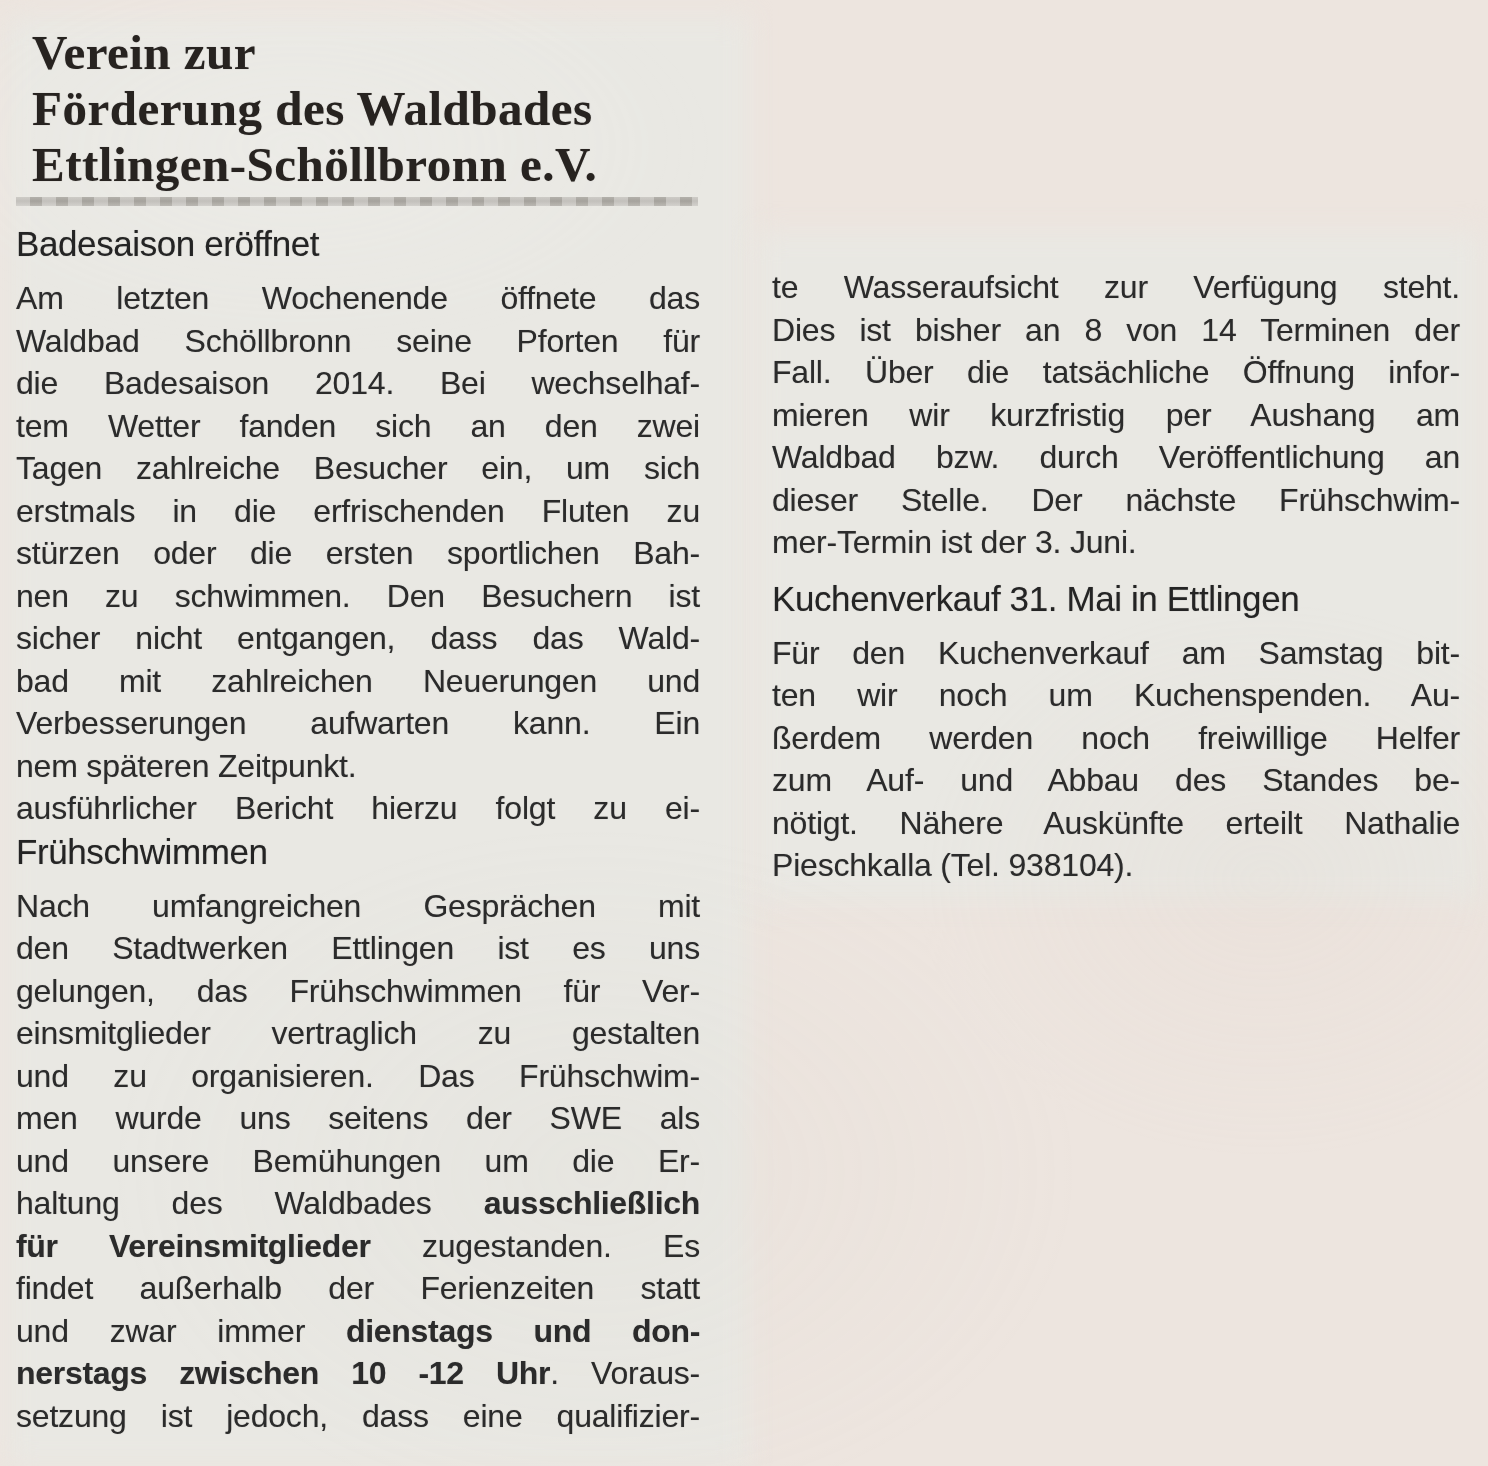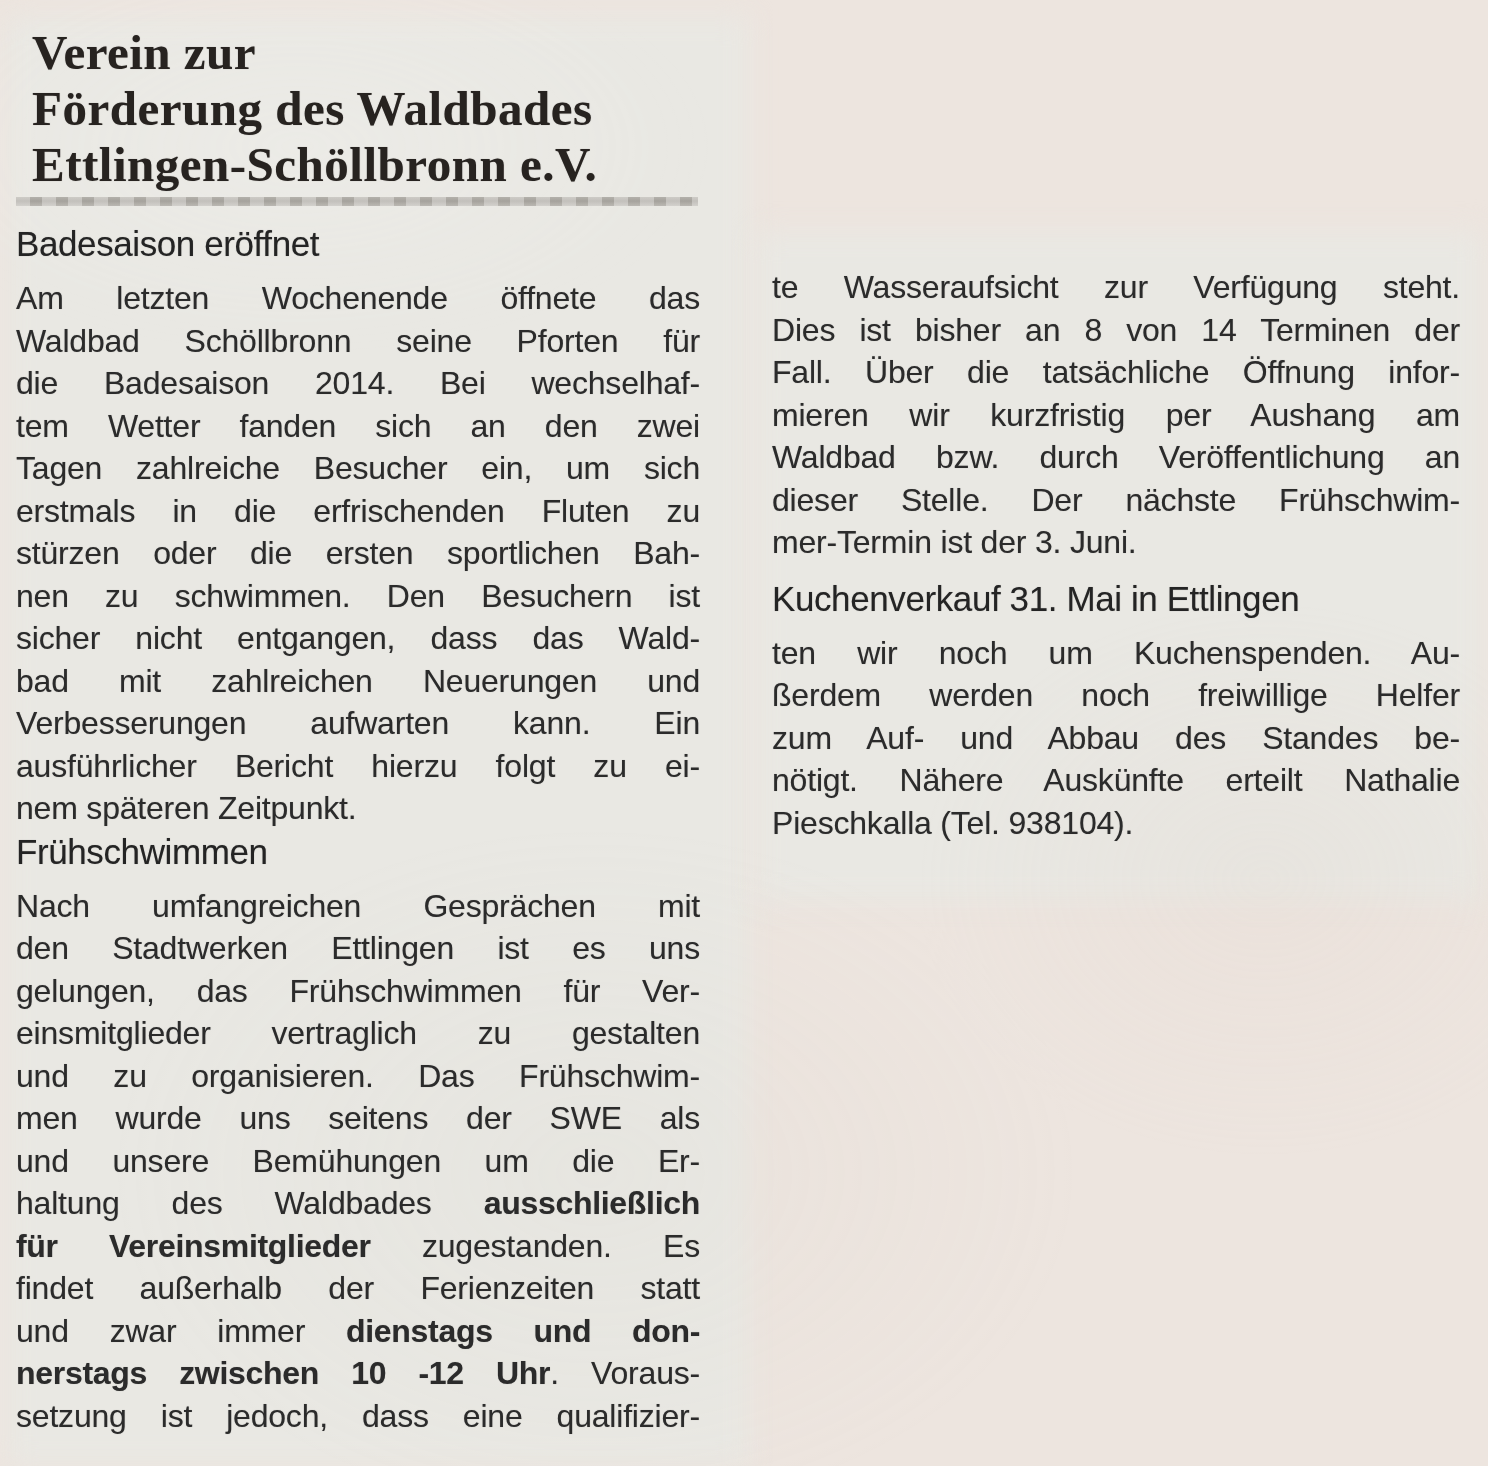--- a/index.html
+++ b/index.html
@@ -89,22 +89,22 @@
         <div class="line"><span>Waldbad Schöllbronn seine Pforten für</span></div>
         <div class="line"><span>die Badesaison 2014. Bei wechselhaf-</span></div>
         <div class="line"><span>tem Wetter fanden sich an den zwei</span></div>
         <div class="line"><span>Tagen zahlreiche Besucher ein, um sich</span></div>
         <div class="line"><span>erstmals in die erfrischenden Fluten zu</span></div>
         <div class="line"><span>stürzen oder die ersten sportlichen Bah-</span></div>
         <div class="line"><span>nen zu schwimmen. Den Besuchern ist</span></div>
         <div class="line"><span>sicher nicht entgangen, dass das Wald-</span></div>
         <div class="line"><span>bad mit zahlreichen Neuerungen und</span></div>
         <div class="line"><span>Verbesserungen aufwarten kann. Ein</span></div>
+        <div class="line endline"><span>nem späteren Zeitpunkt.</span></div>
         <div class="line"><span>ausführlicher Bericht hierzu folgt zu ei-</span></div>
-        <div class="line endline"><span>nem späteren Zeitpunkt.</span></div>
         <div class="heading">Frühschwimmen</div>
         <div class="line"><span>Nach umfangreichen Gesprächen mit</span></div>
         <div class="line"><span>den Stadtwerken Ettlingen ist es uns</span></div>
         <div class="line"><span>gelungen, das Frühschwimmen für Ver-</span></div>
         <div class="line"><span>einsmitglieder vertraglich zu gestalten</span></div>
         <div class="line"><span>und zu organisieren. Das Frühschwim-</span></div>
         <div class="line"><span>men wurde uns seitens der SWE als</span></div>
         <div class="line"><span>und unsere Bemühungen um die Er-</span></div>
         <div class="line"><span>haltung des Waldbades </span><b>ausschließlich</b></div>
         <div class="line"><b>für Vereinsmitglieder</b><span> zugestanden. Es</span></div>
@@ -119,20 +119,21 @@
     <div class="body-text">
         <div class="line"><span>te Wasseraufsicht zur Verfügung steht.</span></div>
         <div class="line"><span>Dies ist bisher an 8 von 14 Terminen der</span></div>
         <div class="line"><span>Fall. Über die tatsächliche Öffnung infor-</span></div>
         <div class="line"><span>mieren wir kurzfristig per Aushang am</span></div>
         <div class="line"><span>Waldbad bzw. durch Veröffentlichung an</span></div>
         <div class="line"><span>dieser Stelle. Der nächste Frühschwim-</span></div>
         <div class="line endline"><span>mer-Termin ist der 3. Juni.</span></div>
         <div class="rcol-gap"></div>
         <div class="heading">Kuchenverkauf 31. Mai in Ettlingen</div>
+        <div class="line"><span>Für den Kuchenverkauf am Samstag bit-</span></div>
         <div class="line"><span>ten wir noch um Kuchenspenden. Au-</span></div>
         <div class="line"><span>ßerdem werden noch freiwillige Helfer</span></div>
         <div class="line"><span>zum Auf- und Abbau des Standes be-</span></div>
         <div class="line"><span>nötigt. Nähere Auskünfte erteilt Nathalie</span></div>
         <div class="line endline"><span>Pieschkalla (Tel. 938104).</span></div>
       </div>
   </div>
 </div>
 
 </body></html>

